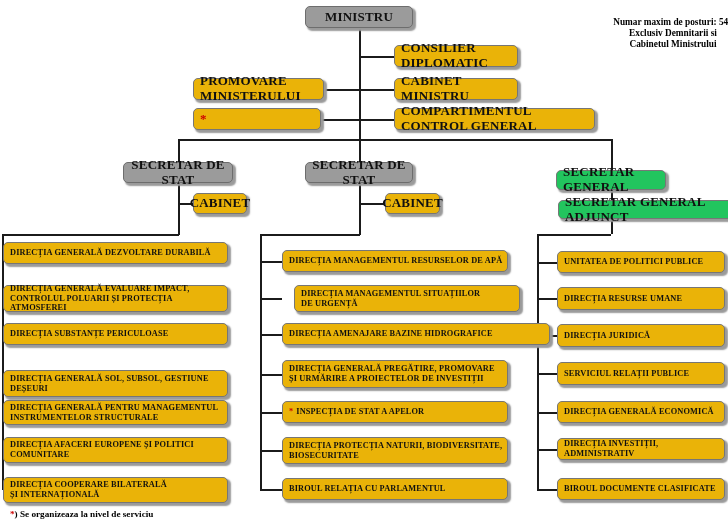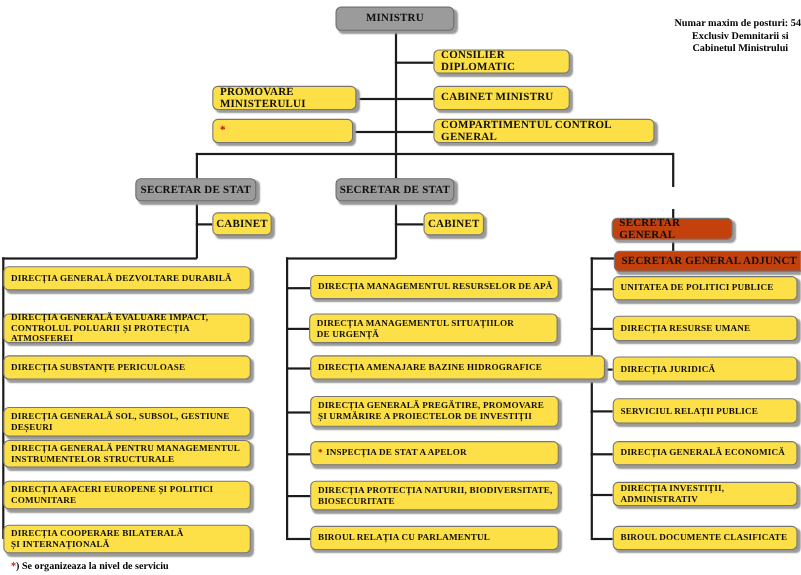--- a/index.html
+++ b/index.html
@@ -2,31 +2,31 @@
 <html><head>
 <meta charset="utf-8">
 <style>
   html,body{margin:0;padding:0;}
   body{
     width:728px;height:523px;position:relative;background:#ffffff;
     font-family:"Liberation Serif",serif;overflow:hidden;
   }
   .box{
     position:absolute;box-sizing:border-box;
-    background:#fde047;border:1px solid #767676;border-radius:5px;
+    background:#eab308;border:1px solid #767676;border-radius:5px;
     box-shadow:2.5px 2.5px 1.5px #9a9a9a;
     display:flex;align-items:center;
     padding:0 4px 0 6px;
     font-weight:bold;color:#101010;
     font-size:8.3px;line-height:1.15;letter-spacing:0.15px;
     white-space:pre-line;
   }
-  .box.top{font-size:10px;letter-spacing:0.2px;}
+  .box.top{font-size:13px;letter-spacing:0.2px;}
   .dark{background:#9b9b9b;border-color:#6d6d6d;}
-  .mid{background:#c2410c;border-color:#777;margin-top:28px;}
+  .mid{background:#22c55e;border-color:#777;}
   .center{justify-content:center;text-align:center;padding:0 2px;}
   .line{position:absolute;background:#1b1b1b;}
   .h{height:1.5px;}
   .v{width:1.5px;}
   .ast{color:#cc0000;margin-right:3px;flex:0 0 auto;}
   .note{
     position:absolute;left:598px;top:17px;width:150px;
     font-weight:bold;font-size:9.3px;line-height:1.2;
     text-align:center;white-space:pre-line;color:#000;
   }
@@ -155,21 +155,21 @@
 COMUNITARE</span>
 </div>
 <div class="box" style="left:3px;top:477px;width:225px;height:26px">
   <span>DIRECȚIA COOPERARE BILATERALĂ
 ȘI INTERNAȚIONALĂ</span>
 </div>
 
 <div class="box" style="left:282px;top:250px;width:226px;height:22px">
   <span>DIRECȚIA MANAGEMENTUL RESURSELOR DE APĂ</span>
 </div>
-<div class="box" style="left:281px;top:285px;width:226px;height:27px">
+<div class="box" style="left:294px;top:285px;width:226px;height:27px">
   <span>DIRECȚIA MANAGEMENTUL SITUAȚIILOR
 DE URGENȚĂ</span>
 </div>
 <div class="box" style="left:282px;top:323px;width:268px;height:22px">
   <span>DIRECȚIA AMENAJARE BAZINE HIDROGRAFICE</span>
 </div>
 <div class="box" style="left:282px;top:360px;width:226px;height:28px">
   <span>DIRECȚIA GENERALĂ PREGĂTIRE, PROMOVARE
 ȘI URMĂRIRE A PROIECTELOR DE INVESTIȚII</span>
 </div>

